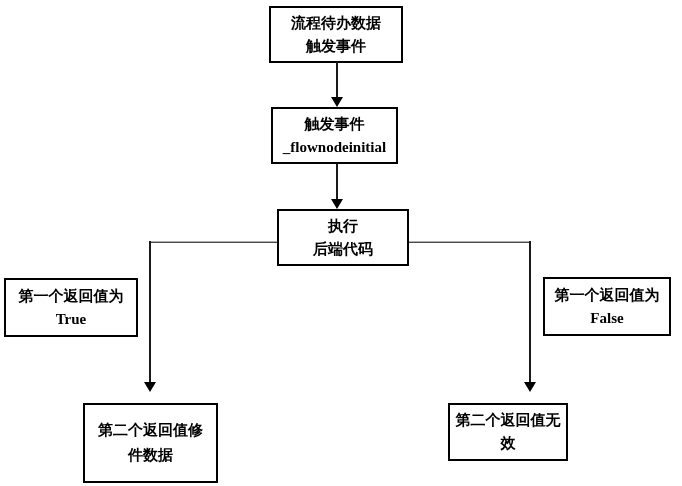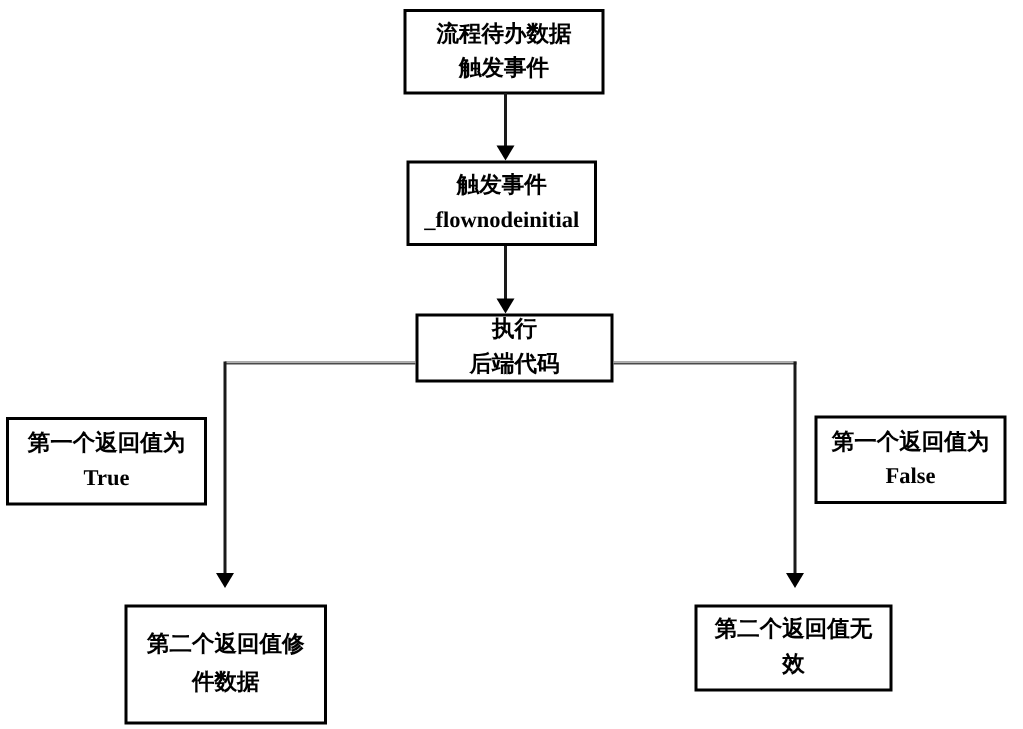--- a/index.html
+++ b/index.html
@@ -64,41 +64,41 @@
   <div class="box" style="left:269px; top:6px; width:134px; height:57px;">
     <span class="ln">流程待办数据</span>
     <span class="ln">触发事件</span>
   </div>
 
   <div class="box" style="left:271px; top:107px; width:127px; height:57px;">
     <span class="ln">触发事件</span>
     <span class="ln">_flownodeinitial</span>
   </div>
 
-  <div class="box" style="left:277px; top:209px; width:132px; height:46px;">
+  <div class="box" style="left:277px; top:209px; width:132px; height:57px;">
     <span class="ln">执行</span>
     <span class="ln">后端代码</span>
   </div>
 
   <div class="box" style="left:4px; top:278px; width:134px; height:59px;">
     <span class="ln">第一个返回值为</span>
     <span class="ln">True</span>
   </div>
 
   <div class="box" style="left:543px; top:277px; width:128px; height:59px;">
     <span class="ln">第一个返回值为</span>
     <span class="ln">False</span>
   </div>
 
   <div class="box three" style="left:83px; top:403px; width:135px; height:80px;text-align:right;">
     <span class="ln">第二个返回值修</span>
     <span class="ln">件数据</span>
   </div>
 
-  <div class="box" style="left:463px; top:403px; width:132px; height:58px;">
+  <div class="box" style="left:448px; top:403px; width:120px; height:58px;">
     <span class="ln">第二个返回值无</span>
     <span class="ln">效</span>
   </div>
 
   <div class="vline" style="left:336px; top:62px; height:36px;"></div>
   <div class="arrowhead" style="left:331px; top:97px;"></div>
 
   <div class="vline" style="left:336px; top:164px; height:36px;"></div>
   <div class="arrowhead" style="left:331px; top:199px;"></div>
 

